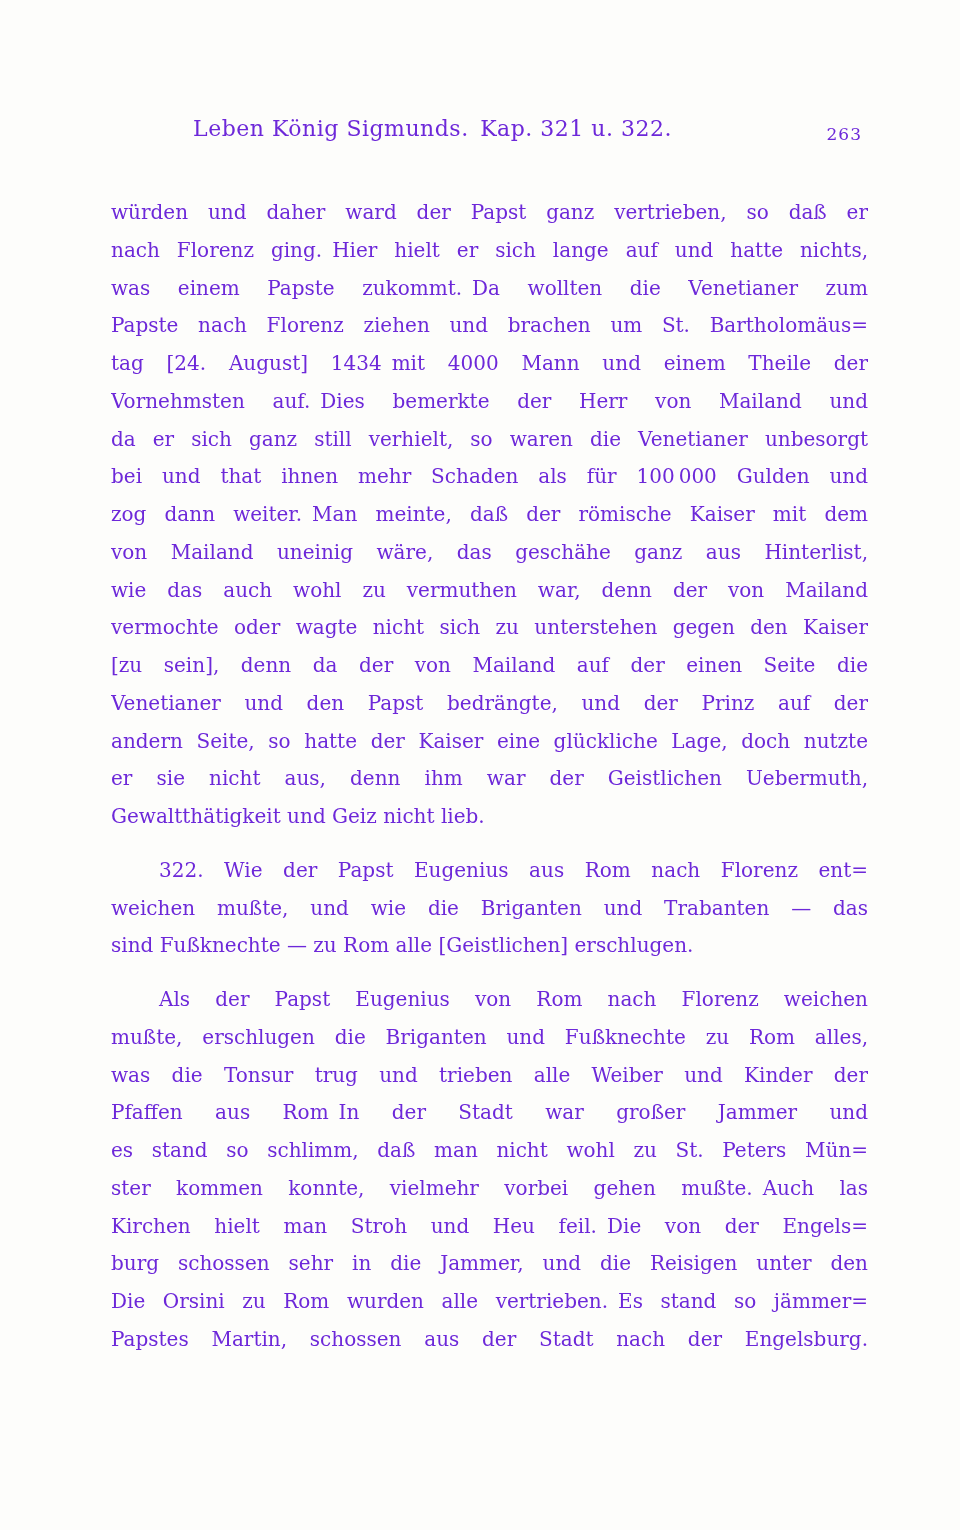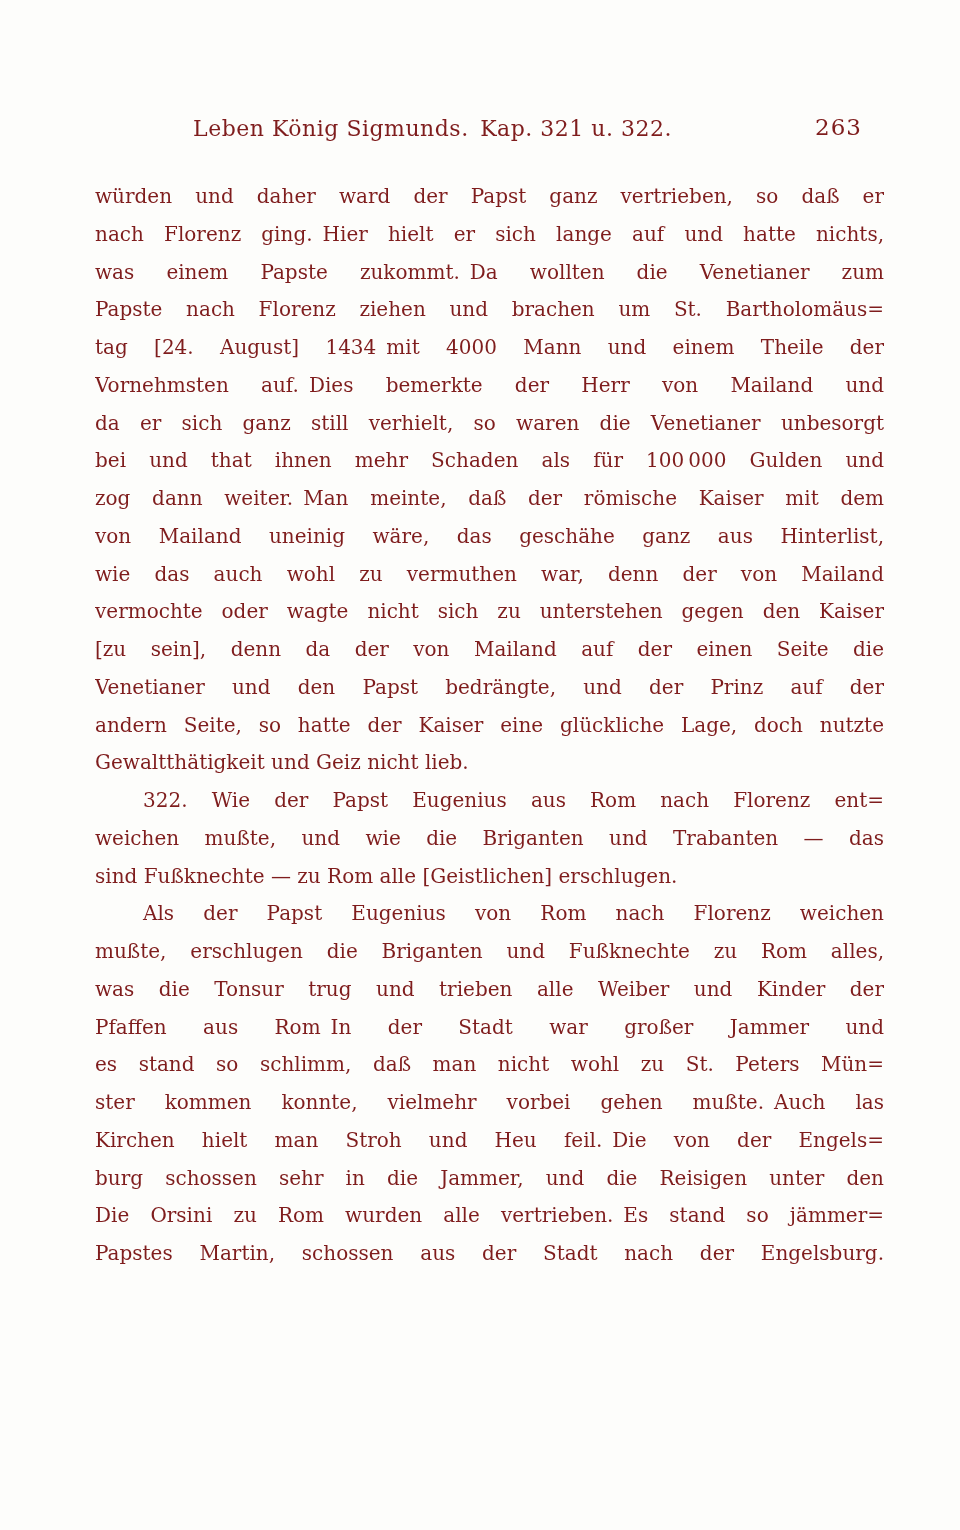--- a/index.html
+++ b/index.html
@@ -1,21 +1,21 @@
 <!DOCTYPE html>
 <html><head>
 <meta charset="utf-8">
 <style>
   html, body { margin: 0; padding: 0; background: #ffffff; }
   .page {
     position: relative;
     width: 960px;
     height: 1530px;
     background: #fdfdfb;
-    color: #7f1d1d;
+    color: #6d28d9;
     font-family: "DejaVu Serif", "Liberation Serif", serif;
     overflow: hidden;
   }
   .running-head {
     position: absolute;
     top: 112px;
     left: 95px;
     width: 789px;
     height: 40px;
   }
@@ -24,34 +24,34 @@
     left: 50%;
     top: 4px;
     transform: translateX(-50%) translateX(-57px);
     white-space: nowrap;
     font-size: 22px;
     letter-spacing: 0.5px;
   }
   .page-number {
     position: absolute;
     right: 22px;
-    top: 2px;
-    font-size: 23px;
+    top: 12px;
+    font-size: 17px;
     letter-spacing: 1px;
     text-align: center;
   }
   .text-block {
     position: absolute;
     top: 178px;
     left: 95px;
     width: 789px;
     font-size: 20px;
     line-height: 37.75px;
   }
-  .paragraph { margin: 0; }
+  .paragraph { margin: 16px; }
   .line {
     text-align: justify;
     text-align-last: justify;
     height: 37.75px;
     overflow: hidden;
   }
   .line.ragged { text-align-last: left; }
   .line.indent { text-indent: 48px; }
   .line b { font-weight: normal; }
 </style>
@@ -73,20 +73,21 @@
         <div class="line">Vornehmsten auf. Dies bemerkte der Herr von Mailand und</div>
         <div class="line">da er sich ganz still verhielt, so waren die Venetianer unbesorgt</div>
         <div class="line">bei und that ihnen mehr Schaden als für 100 000 Gulden und</div>
         <div class="line">zog dann weiter. Man meinte, daß der römische Kaiser mit dem</div>
         <div class="line">von Mailand uneinig wäre, das geschähe ganz aus Hinterlist,</div>
         <div class="line">wie das auch wohl zu vermuthen war, denn der von Mailand</div>
         <div class="line">vermochte oder wagte nicht sich zu unterstehen gegen den Kaiser</div>
         <div class="line">[zu sein], denn da der von Mailand auf der einen Seite die</div>
         <div class="line">Venetianer und den Papst bedrängte, und der Prinz auf der</div>
         <div class="line">andern Seite, so hatte der Kaiser eine glückliche Lage, doch nutzte</div>
+        <div class="line">er sie nicht aus, denn ihm war der Geistlichen Uebermuth,</div>
         <div class="line ragged">Gewaltthätigkeit und Geiz nicht lieb.</div>
       </div>
       <div class="paragraph">
         <div class="line indent"><b>322.</b> Wie der Papst Eugenius aus Rom nach Florenz ent=</div>
         <div class="line">weichen mußte, und wie die Briganten und Trabanten — das</div>
         <div class="line ragged">sind Fußknechte — zu Rom alle [Geistlichen] erschlugen.</div>
       </div>
       <div class="paragraph">
         <div class="line indent">Als der Papst Eugenius von Rom nach Florenz weichen</div>
         <div class="line">mußte, erschlugen die Briganten und Fußknechte zu Rom alles,</div>

